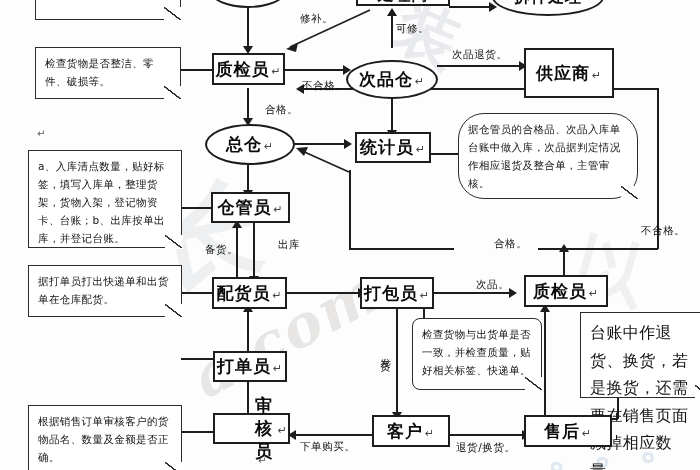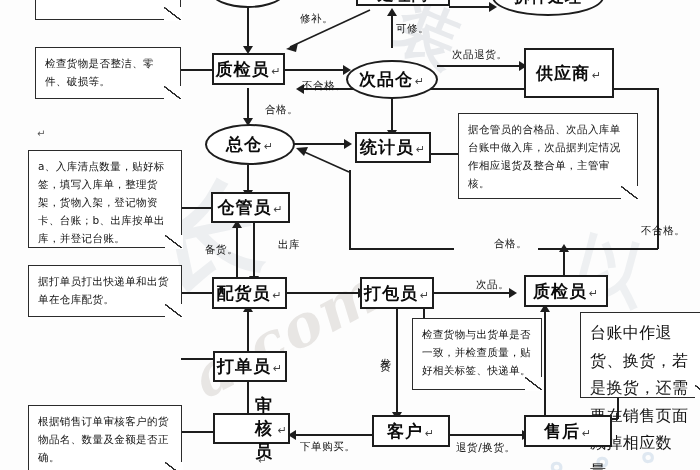--- a/index.html
+++ b/index.html
@@ -339,34 +339,34 @@
   </div>
 
   <div class="note" style="left:35px; top:47px; width:146px; height:52px;">
     <span>检查货物是否整洁、零件、破损等。</span>
   </div>
 
   <div class="note" style="left:28px; top:150px; width:154px; height:98px;">
     <span>a、入库清点数量，贴好标签，填写入库单，整理货架，货物入架，登记物资卡、台账；b、出库按单出库，并登记台账。</span>
   </div>
 
-  <div class="note" style="left:458px; top:113px; width:180px; height:86px;">
+  <div class="note" style="left:458px; top:113px; width:180px; height:86px;border-radius:26px;">
     <span>据仓管员的合格品、次品入库单台账中做入库，次品据判定情况作相应退货及整合单，主管审核。</span>
   </div>
 
   <div class="note" style="left:28px; top:265px; width:154px; height:52px;">
     <span>据打单员打出快递单和出货单在仓库配货。</span>
   </div>
 
 
   <div class="note" style="left:28px; top:405px; width:154px; height:70px;">
     <span>根据销售订单审核客户的货物品名、数量及金额是否正确。</span>
   </div>
 
-  <div class="note" style="left:412px; top:318px; width:130px; height:72px;">
+  <div class="note" style="left:412px; top:318px; width:130px; height:72px;border-radius:8px;">
     <span>检查货物与出货单是否一致，并检查质量，贴好相关标签、快递单。</span>
   </div>
 
   <div class="note" style="left:580px; top:312px; width:132px; height:86px; font-size:16px;">
     <span>台账中作退货、换货，若是换货，还需要在销售页面减掉相应数量。</span>
   </div>
 
 </div>
 
 </body></html>

